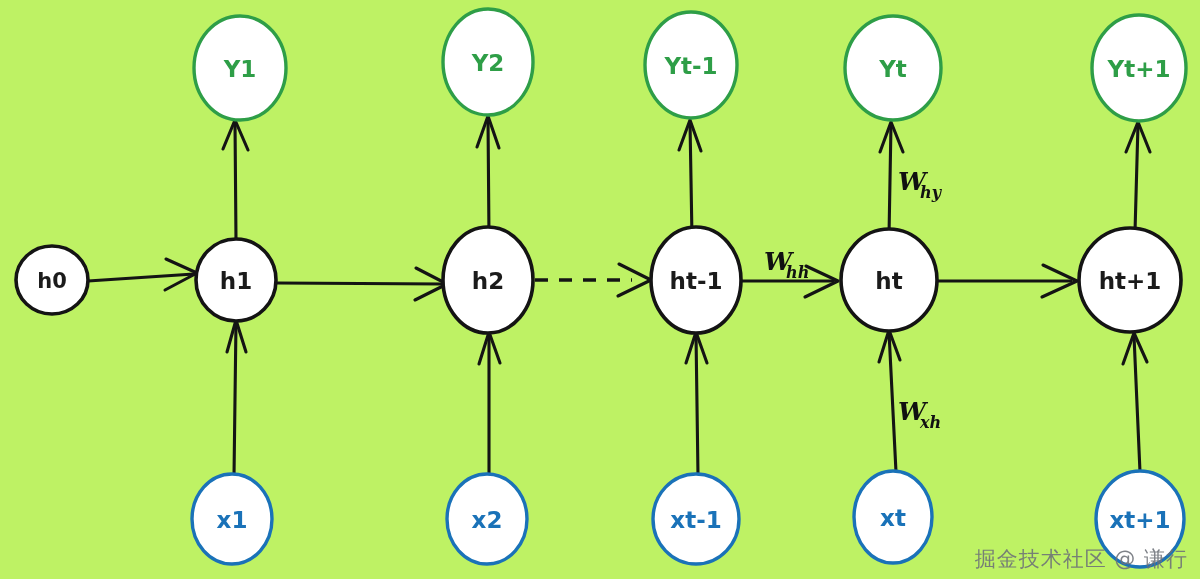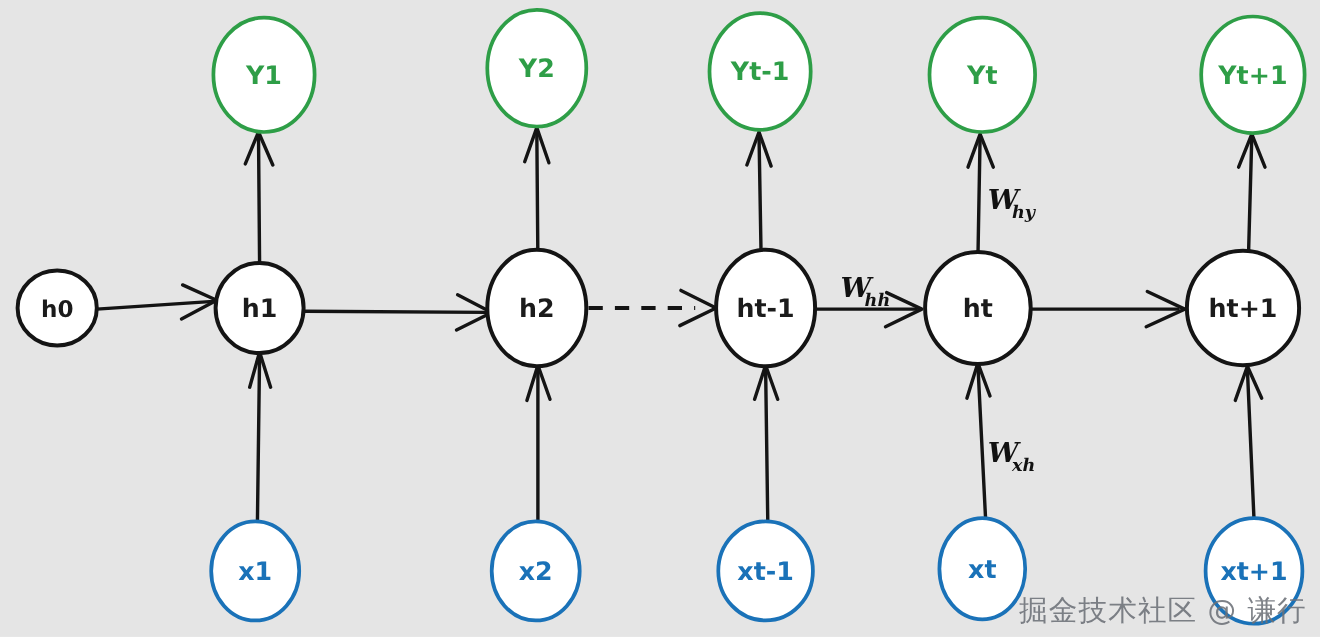--- a/index.html
+++ b/index.html
@@ -8,21 +8,21 @@
     padding: 0;
     background: #ffffff;
   }
   body {
     font-family: "DejaVu Sans", sans-serif;
   }
   #canvas-wrap {
     position: relative;
     width: 1200px;
     height: 579px;
-    background: #e5e5e5;
+    background: #bef264;
     overflow: hidden;
   }
   svg#diagram {
     position: absolute;
     top: 0;
     left: 0;
     width: 1200px;
     height: 579px;
     display: block;
   }
@@ -88,21 +88,21 @@
     font-style: italic;
     font-weight: 700;
     font-size: 16px;
     fill: #111111;
   }
   .watermark {
     position: absolute;
     right: 12px;
     bottom: 6px;
     font-family: "DejaVu Sans", sans-serif;
-    font-size: 26px;
+    font-size: 21px;
     color: #6d7178;
     letter-spacing: 1px;
     white-space: nowrap;
     opacity: 0.88;
     pointer-events: none;
   }
 </style>
 </head>
 <body>
 

